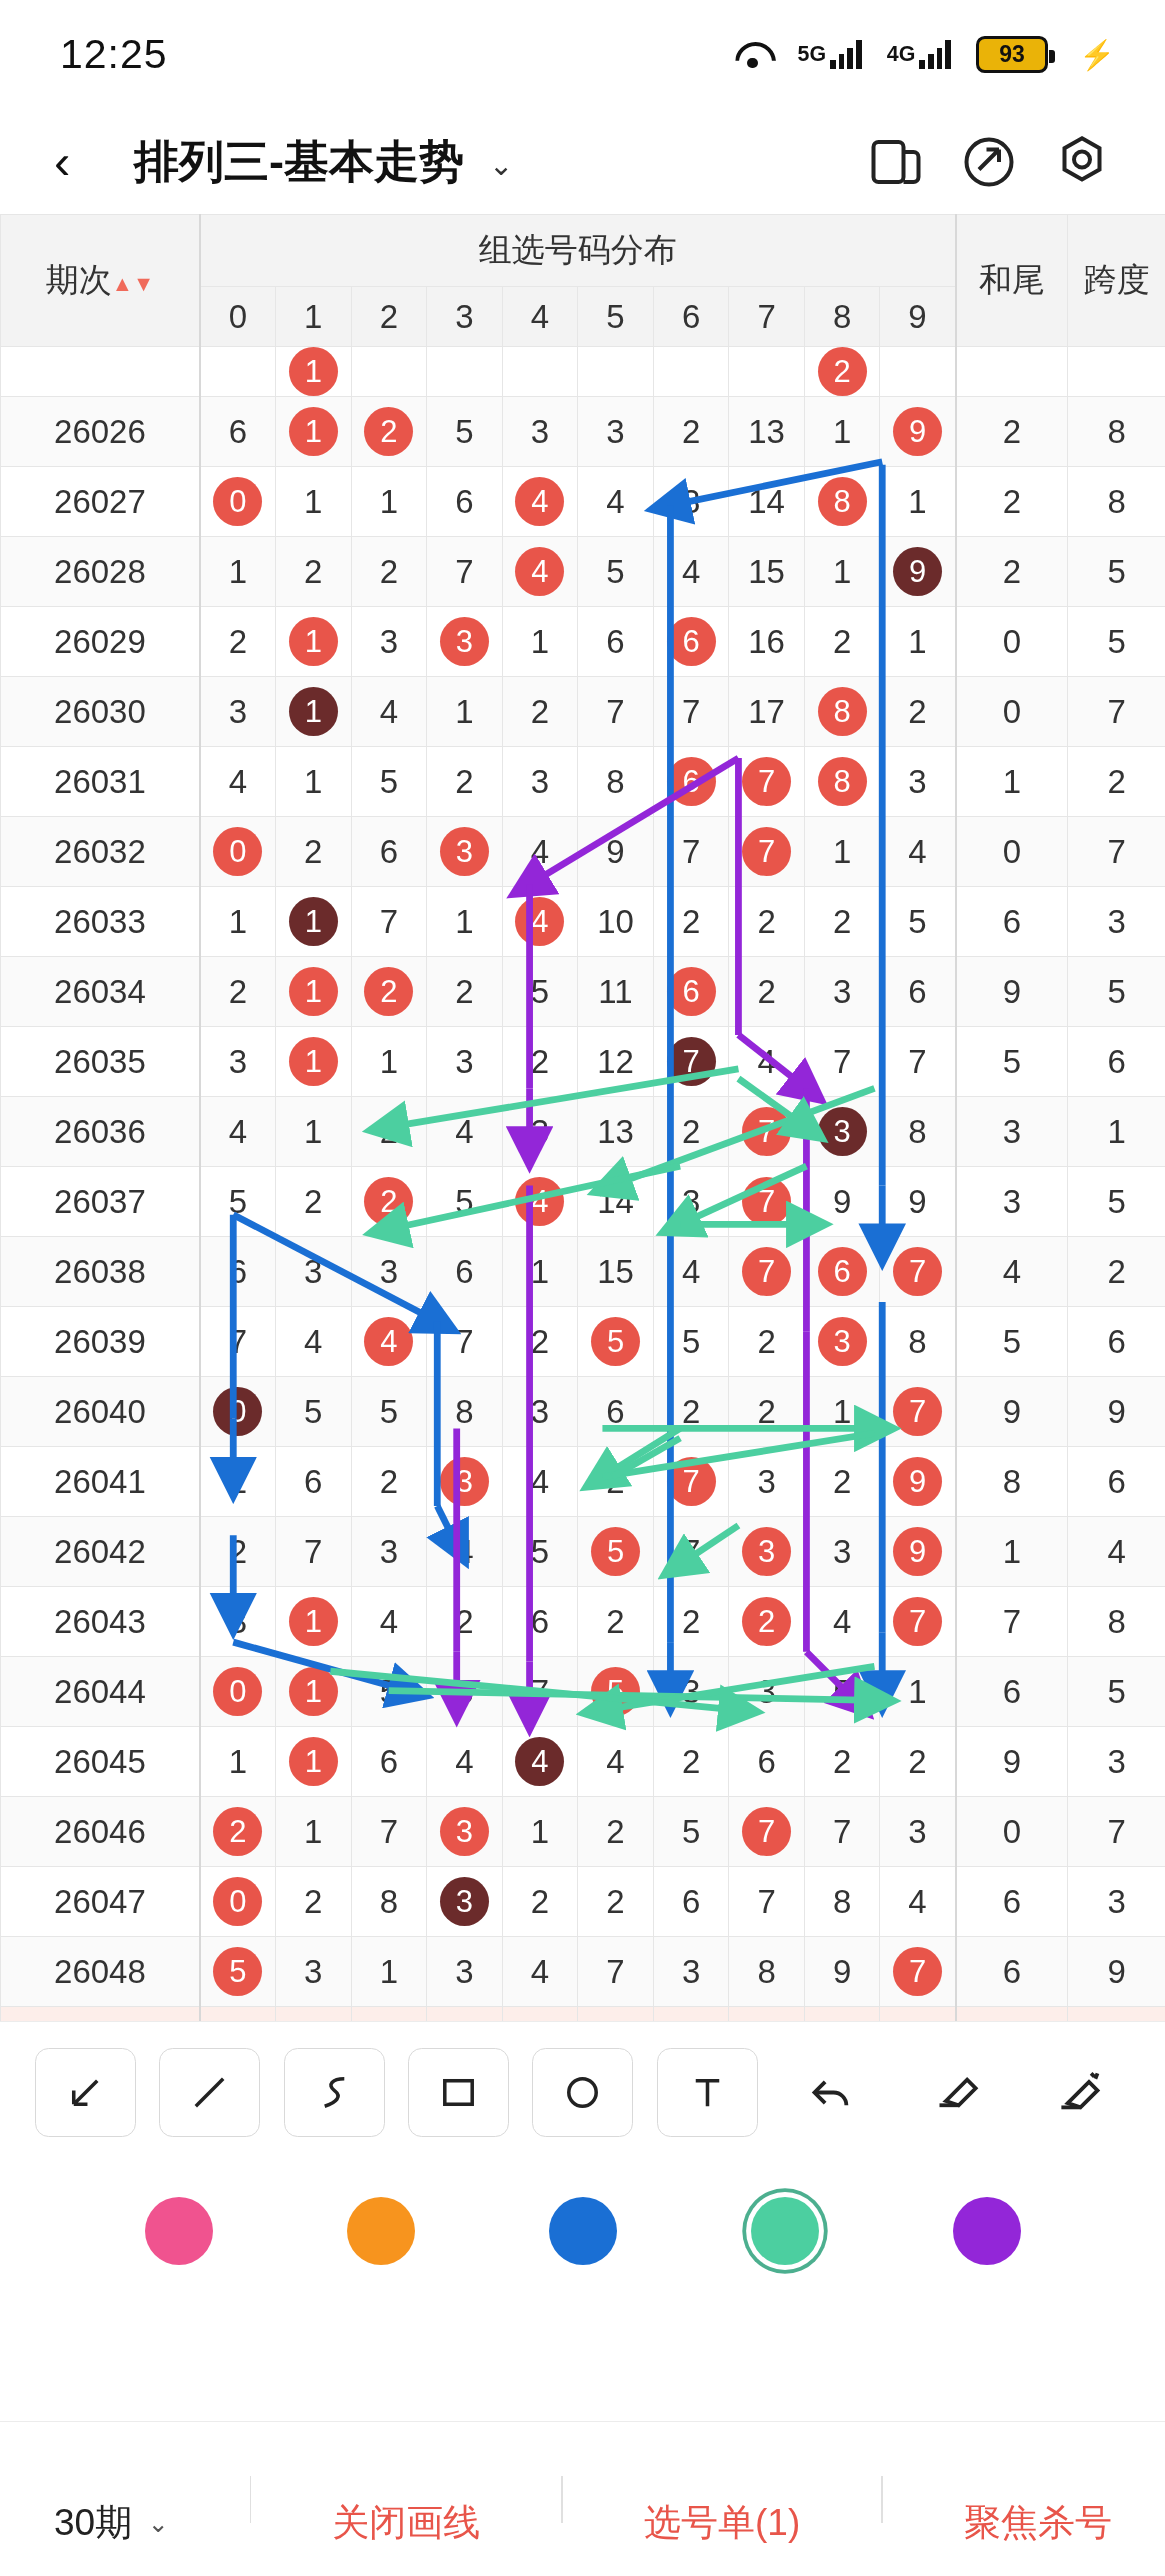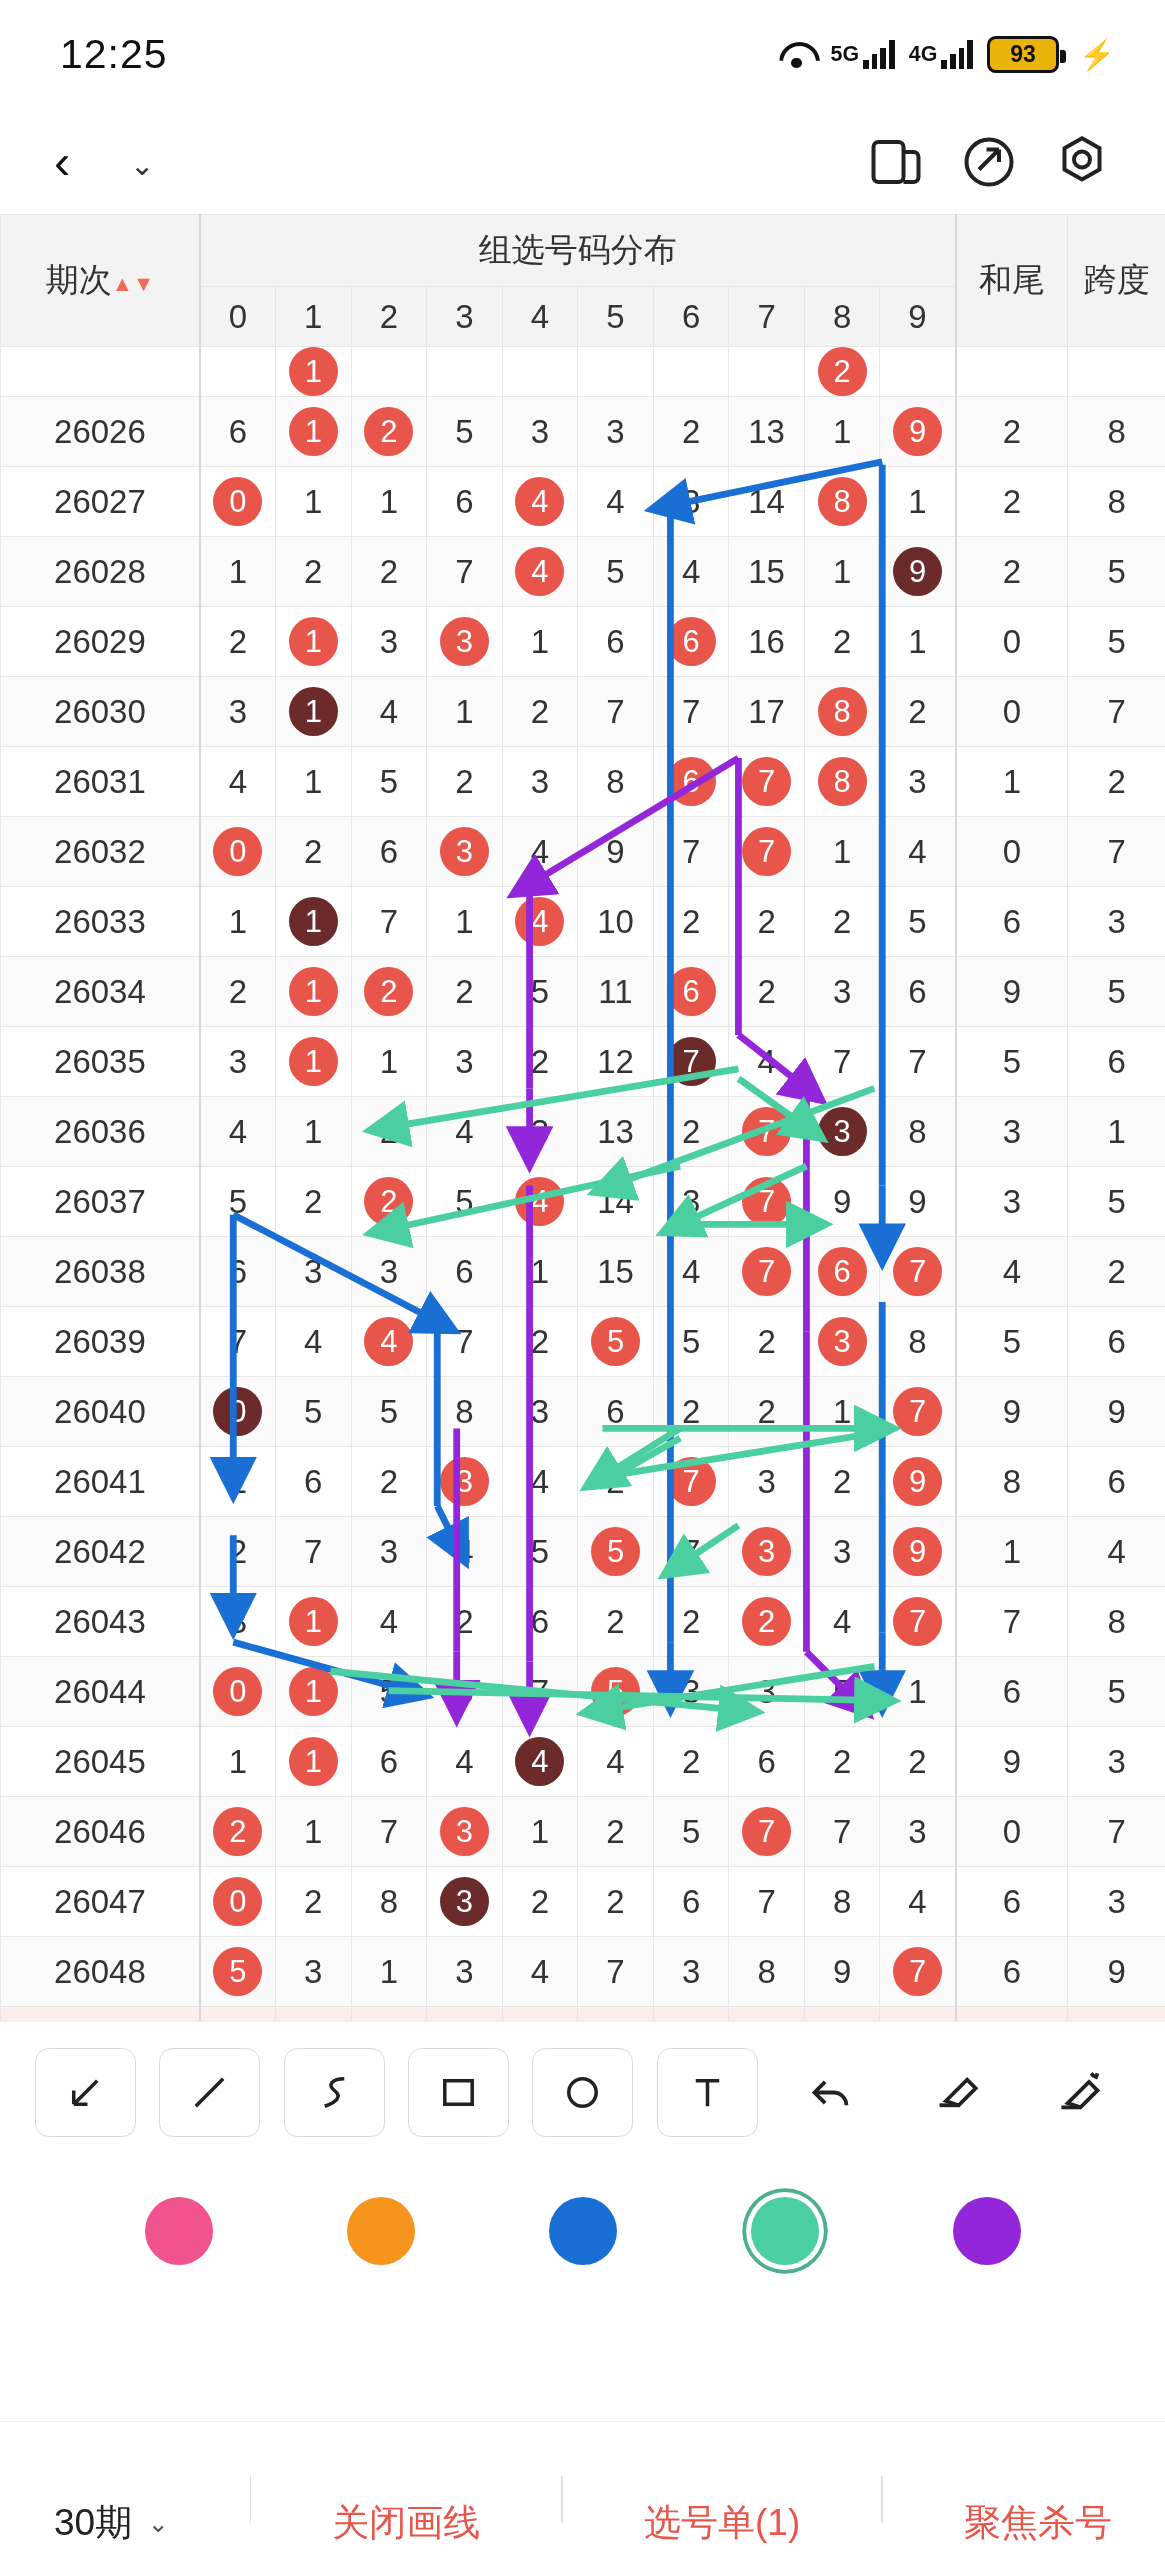--- a/index.html
+++ b/index.html
@@ -10,21 +10,21 @@
     overflow: hidden;
   }
   .phone { position: relative; width: 1166px; height: 2576px; background: #fff; }
 
   
   .statusbar {
     height: 109px; display: flex; align-items: center;
     justify-content: space-between; padding: 0 51px 0 60px;
   }
   .status-time { font-size: 41px; color: #111; letter-spacing: 1px; }
-  .status-right { display: flex; align-items: center; gap: 14px; }
+  .status-right { display: flex; align-items: center; gap: 25px; }
   .ico { display: inline-block; }
   .wifi { width: 39px; height: 29px; position: relative; }
   .wifi::before {
     content: ""; position: absolute; left: 1.9px; top: 1.9px;
     width: 33px; height: 33px; border: 4.9px solid #111; border-radius: 50%;
     clip-path: polygon(0 0, 100% 0, 100% 46%, 50% 46%, 0 46%);
   }
   .wifi::after {
     content: ""; position: absolute; left: 13.6px; top: 17.5px;
     width: 10.7px; height: 10.7px; background: #111; border-radius: 50%;
@@ -156,20 +156,21 @@
       </span>
       <span class="battery">
         <span>93</span>
       </span>
       <span class="bolt">⚡</span>
     </div>
   </div>
 
   <div class="header">
     <div class="back-arrow">‹</div>
+    <div class="title">排列三-基本走势</div>
     <div class="chev-down">⌄</div>
     <div class="header-spacer"></div>
     <div class="hicon">
       <svg width="60" height="60" viewBox="0 0 24 24" fill="none" stroke="#222" stroke-width="1.6">
         <rect x="3" y="4" width="12" height="16" rx="2"></rect>
           <path d="M15 8h4a2 2 0 0 1 2 2v8a2 2 0 0 1-2 2h-4"></path>
       </svg>
     </div>
     <div class="hicon">
       <svg width="60" height="60" viewBox="0 0 24 24" fill="none" stroke="#222" stroke-width="1.6">

